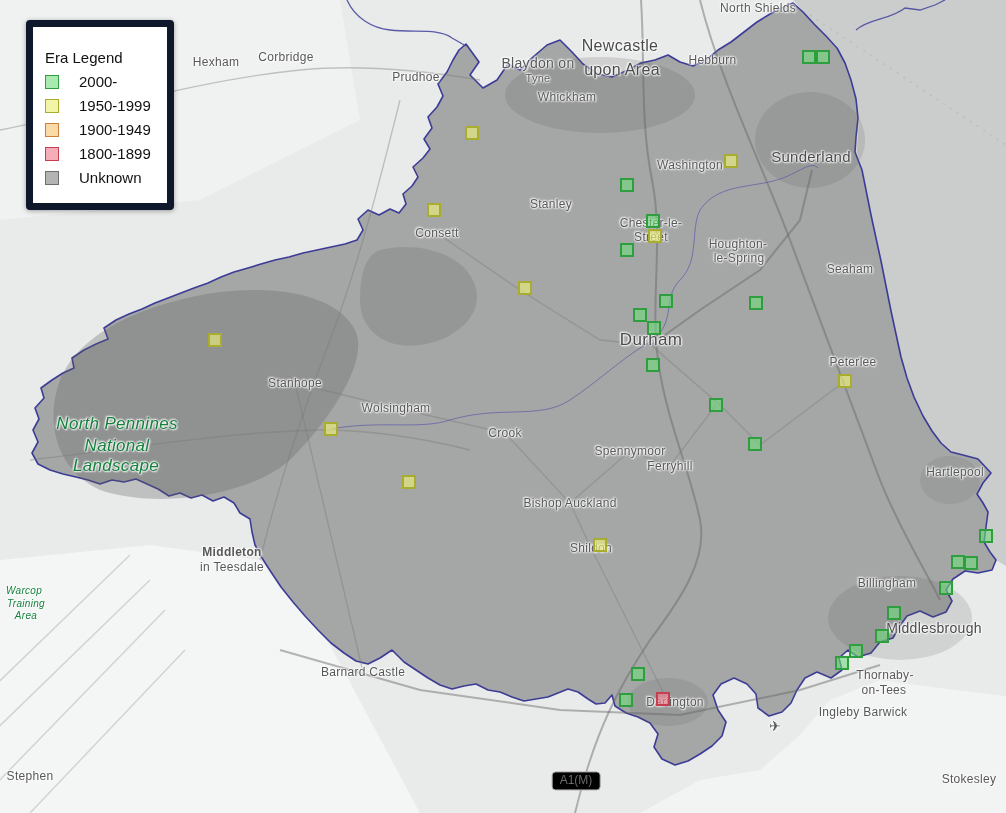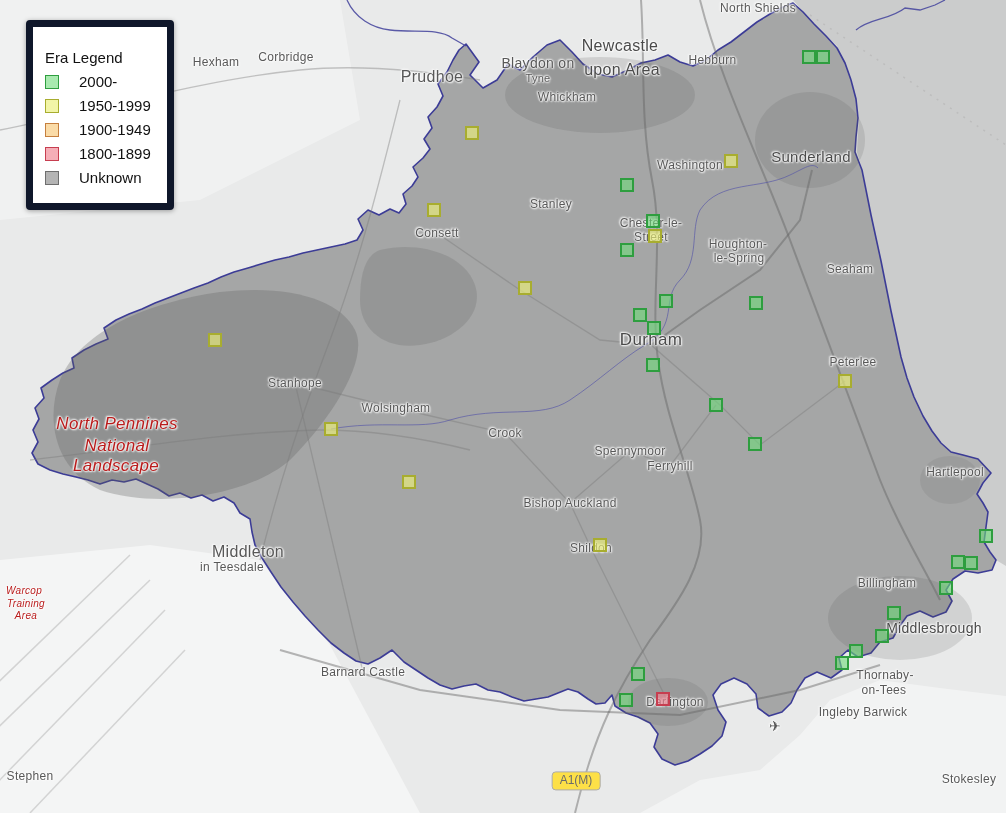--- a/index.html
+++ b/index.html
@@ -3,25 +3,25 @@
 <meta charset="utf-8">
 <style>
   html,body{margin:0;padding:0;background:#e9e9e9;}
   .viewport{position:relative;width:1006px;height:813px;overflow:hidden;
     background:#e9eaea;font-family:"Liberation Sans",sans-serif;cursor:grab;}
   .viewport svg{position:absolute;left:0;top:0;}
   .map-layer{position:absolute;left:0;top:0;width:100%;height:100%;}
   .place-label{position:absolute;transform:translate(-50%,-50%);white-space:nowrap;
     color:#585858;letter-spacing:.3px;
     text-shadow:0 0 2px #fff,0 0 2px #fff,1px 1px 2px rgba(255,255,255,.9),-1px -1px 2px rgba(255,255,255,.9);}
-  .place-label.italic{font-style:italic;color:#b91c1c;}
+  .place-label.italic{font-style:italic;color:#15803d;}
   .place-label.big{color:#4a4a4a;}
   .marker{position:absolute;width:14px;height:14px;box-sizing:border-box;
     border:2px solid;transform:translate(-50%,-50%);cursor:pointer;}
-  .road-shield{position:absolute;transform:translate(-50%,-50%);background:#fde047;
+  .road-shield{position:absolute;transform:translate(-50%,-50%);background:#000000;
     border:1.5px solid #ababab;border-radius:4px;color:#6b6b6b;font-size:12px;
     padding:2px 7px;line-height:1.1;}
   .legend{position:absolute;left:26px;top:20px;z-index:30;background:#ffffff;
     border:7px solid #0f172a;border-radius:4px;box-shadow:0 1px 5px rgba(0,0,0,.35);
     padding:22px 16px 10px 12px;}
   .legend-title{font-size:15px;color:#111;margin:0 0 7px 0;font-weight:400;}
   .legend-row{display:flex;align-items:center;gap:20px;margin:7px 0;}
   .swatch{width:14px;height:14px;box-sizing:border-box;border:1.5px solid;flex:0 0 auto;}
   .legend-label{font-size:15px;color:#111;}
 </style>
@@ -82,21 +82,21 @@
   <div class="map-layer">
       <div class="place-label" style="left: 758px; top: 8px; font-size: 12px;">North Shields</div>
       <div class="place-label big" style="left: 620px; top: 46px; font-size: 16px;">Newcastle</div>
       <div class="place-label big" style="left: 622px; top: 70px; font-size: 16px;">upon Area</div>
       <div class="place-label" style="left: 700px; top: 60px; font-size: 12px; padding-left: 25px;">Hebburn</div>
       <div class="place-label" style="left: 538px; top: 63px; font-size: 14px;">Blaydon on</div>
       <div class="place-label" style="left: 538px; top: 78px; font-size: 11px;">Tyne</div>
       <div class="place-label" style="left: 567px; top: 97px; font-size: 12px;">Whickham</div>
       <div class="place-label" style="left: 216px; top: 62px; font-size: 12px;">Hexham</div>
       <div class="place-label" style="left: 286px; top: 57px; font-size: 12px;">Corbridge</div>
-      <div class="place-label" style="left: 432px; top: 77px; font-size: 16px;">Prudhoe</div>
+      <div class="place-label" style="left: 416px; top: 77px; font-size: 12px;">Prudhoe</div>
       <div class="place-label big" style="left: 811px; top: 156px; font-size: 15px;">Sunderland</div>
       <div class="place-label" style="left: 690px; top: 165px; font-size: 12px;">Washington</div>
       <div class="place-label" style="left: 551px; top: 204px; font-size: 12px;">Stanley</div>
       <div class="place-label" style="left: 437px; top: 233px; font-size: 12px;">Consett</div>
       <div class="place-label" style="left: 651px; top: 223px; font-size: 12px;">Chester-le-</div>
       <div class="place-label" style="left: 651px; top: 237px; font-size: 12px;">Street</div>
       <div class="place-label" style="left: 738px; top: 244px; font-size: 12px;">Houghton-</div>
       <div class="place-label" style="left: 739px; top: 258px; font-size: 12px;">le-Spring</div>
       <div class="place-label" style="left: 850px; top: 269px; font-size: 12px;">Seaham</div>
       <div class="place-label big" style="left: 651px; top: 340px; font-size: 17px;">Durham</div>
@@ -105,21 +105,21 @@
       <div class="place-label" style="left: 396px; top: 408px; font-size: 12px;">Wolsingham</div>
       <div class="place-label italic" style="left: 117px; top: 424px; font-size: 17px;">North Pennines</div>
       <div class="place-label italic" style="left: 117px; top: 446px; font-size: 17px;">National</div>
       <div class="place-label italic" style="left: 116px; top: 466px; font-size: 17px;">Landscape</div>
       <div class="place-label" style="left: 505px; top: 433px; font-size: 12px;">Crook</div>
       <div class="place-label" style="left: 630px; top: 451px; font-size: 12px;">Spennymoor</div>
       <div class="place-label" style="left: 670px; top: 466px; font-size: 12px;">Ferryhill</div>
       <div class="place-label" style="left: 570px; top: 503px; font-size: 12px;">Bishop Auckland</div>
       <div class="place-label" style="left: 591px; top: 548px; font-size: 12px;">Shildon</div>
       <div class="place-label" style="left: 955px; top: 472px; font-size: 12px;">Hartlepool</div>
-      <div class="place-label" style="left: 248px; top: 552px; font-size: 16px;">Middleton</div>
+      <div class="place-label" style="left: 232px; top: 552px; font-size: 12px; font-weight: bold;">Middleton</div>
       <div class="place-label" style="left: 232px; top: 567px; font-size: 12px;">in Teesdale</div>
       <div class="place-label italic" style="left: 24px; top: 590px; font-size: 10px;">Warcop</div>
       <div class="place-label italic" style="left: 26px; top: 603px; font-size: 10px;">Training</div>
       <div class="place-label italic" style="left: 26px; top: 615px; font-size: 10px;">Area</div>
       <div class="place-label" style="left: 887px; top: 583px; font-size: 12px;">Billingham</div>
       <div class="place-label big" style="left: 934px; top: 628px; font-size: 14px;">Middlesbrough</div>
       <div class="place-label" style="left: 885px; top: 675px; font-size: 12px;">Thornaby-</div>
       <div class="place-label" style="left: 884px; top: 690px; font-size: 12px;">on-Tees</div>
       <div class="place-label" style="left: 363px; top: 672px; font-size: 12px;">Barnard Castle</div>
       <div class="place-label" style="left: 668px; top: 702px; font-size: 12px; padding-left: 14px;">Darlington</div>

